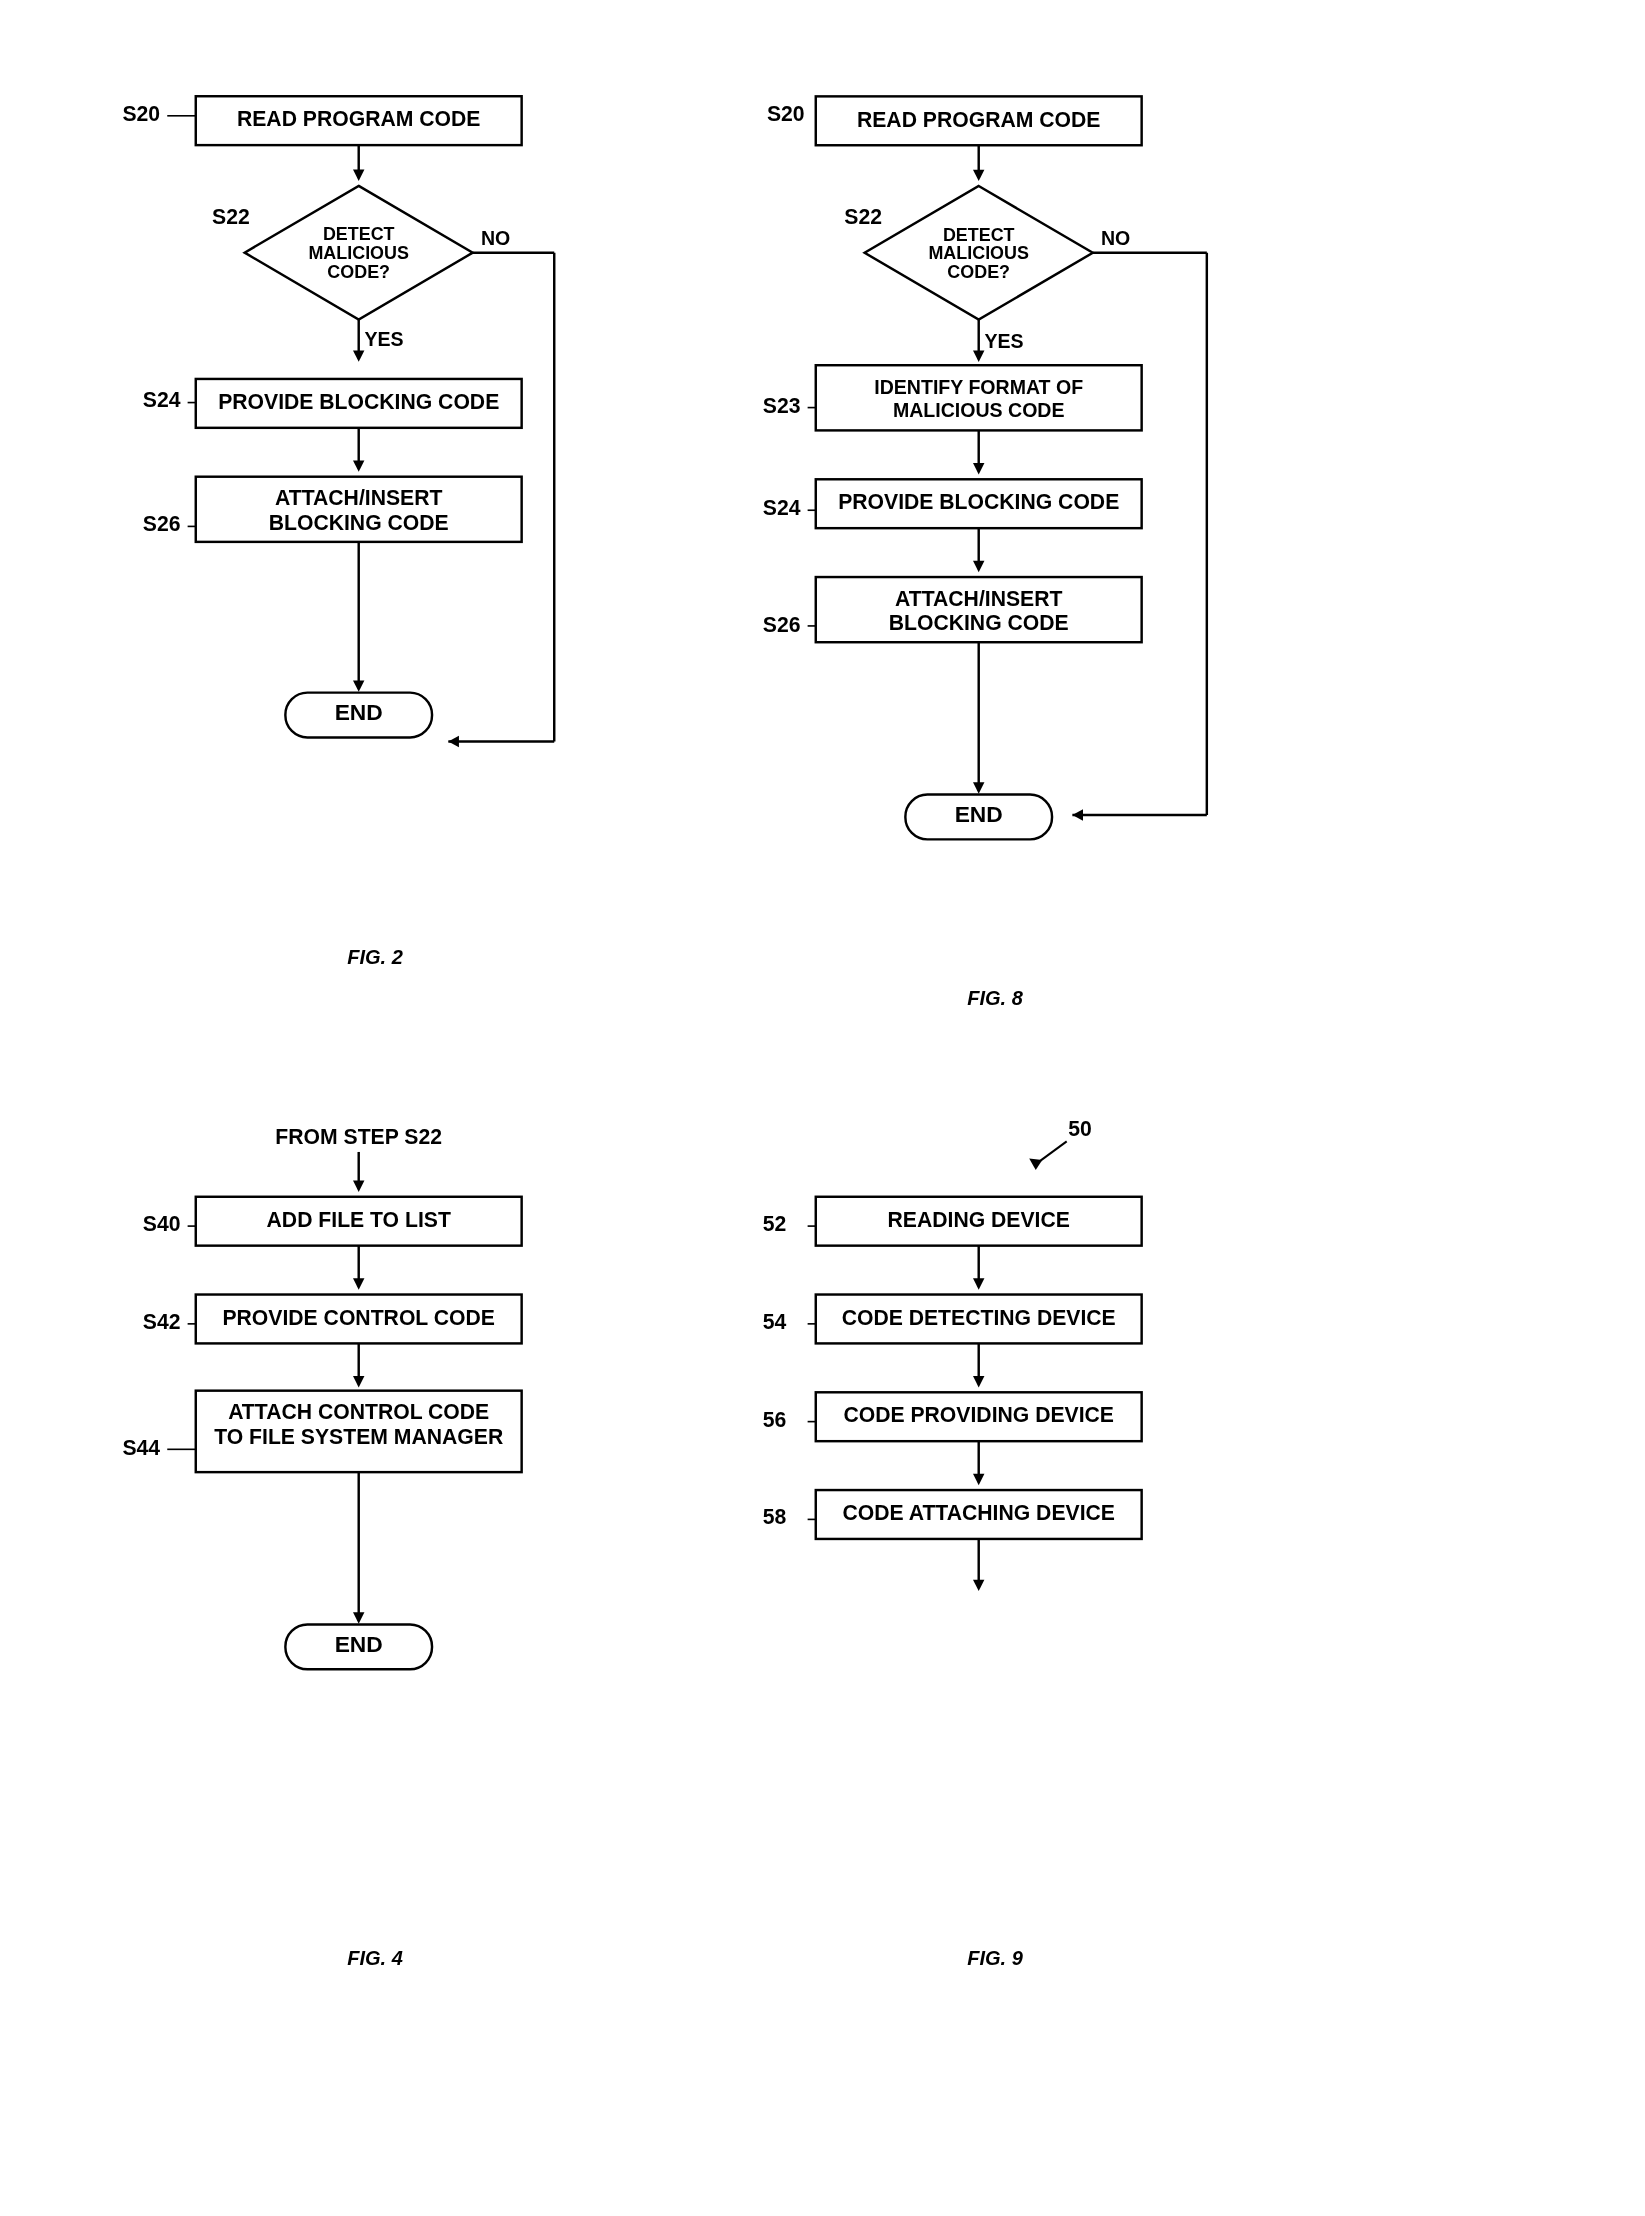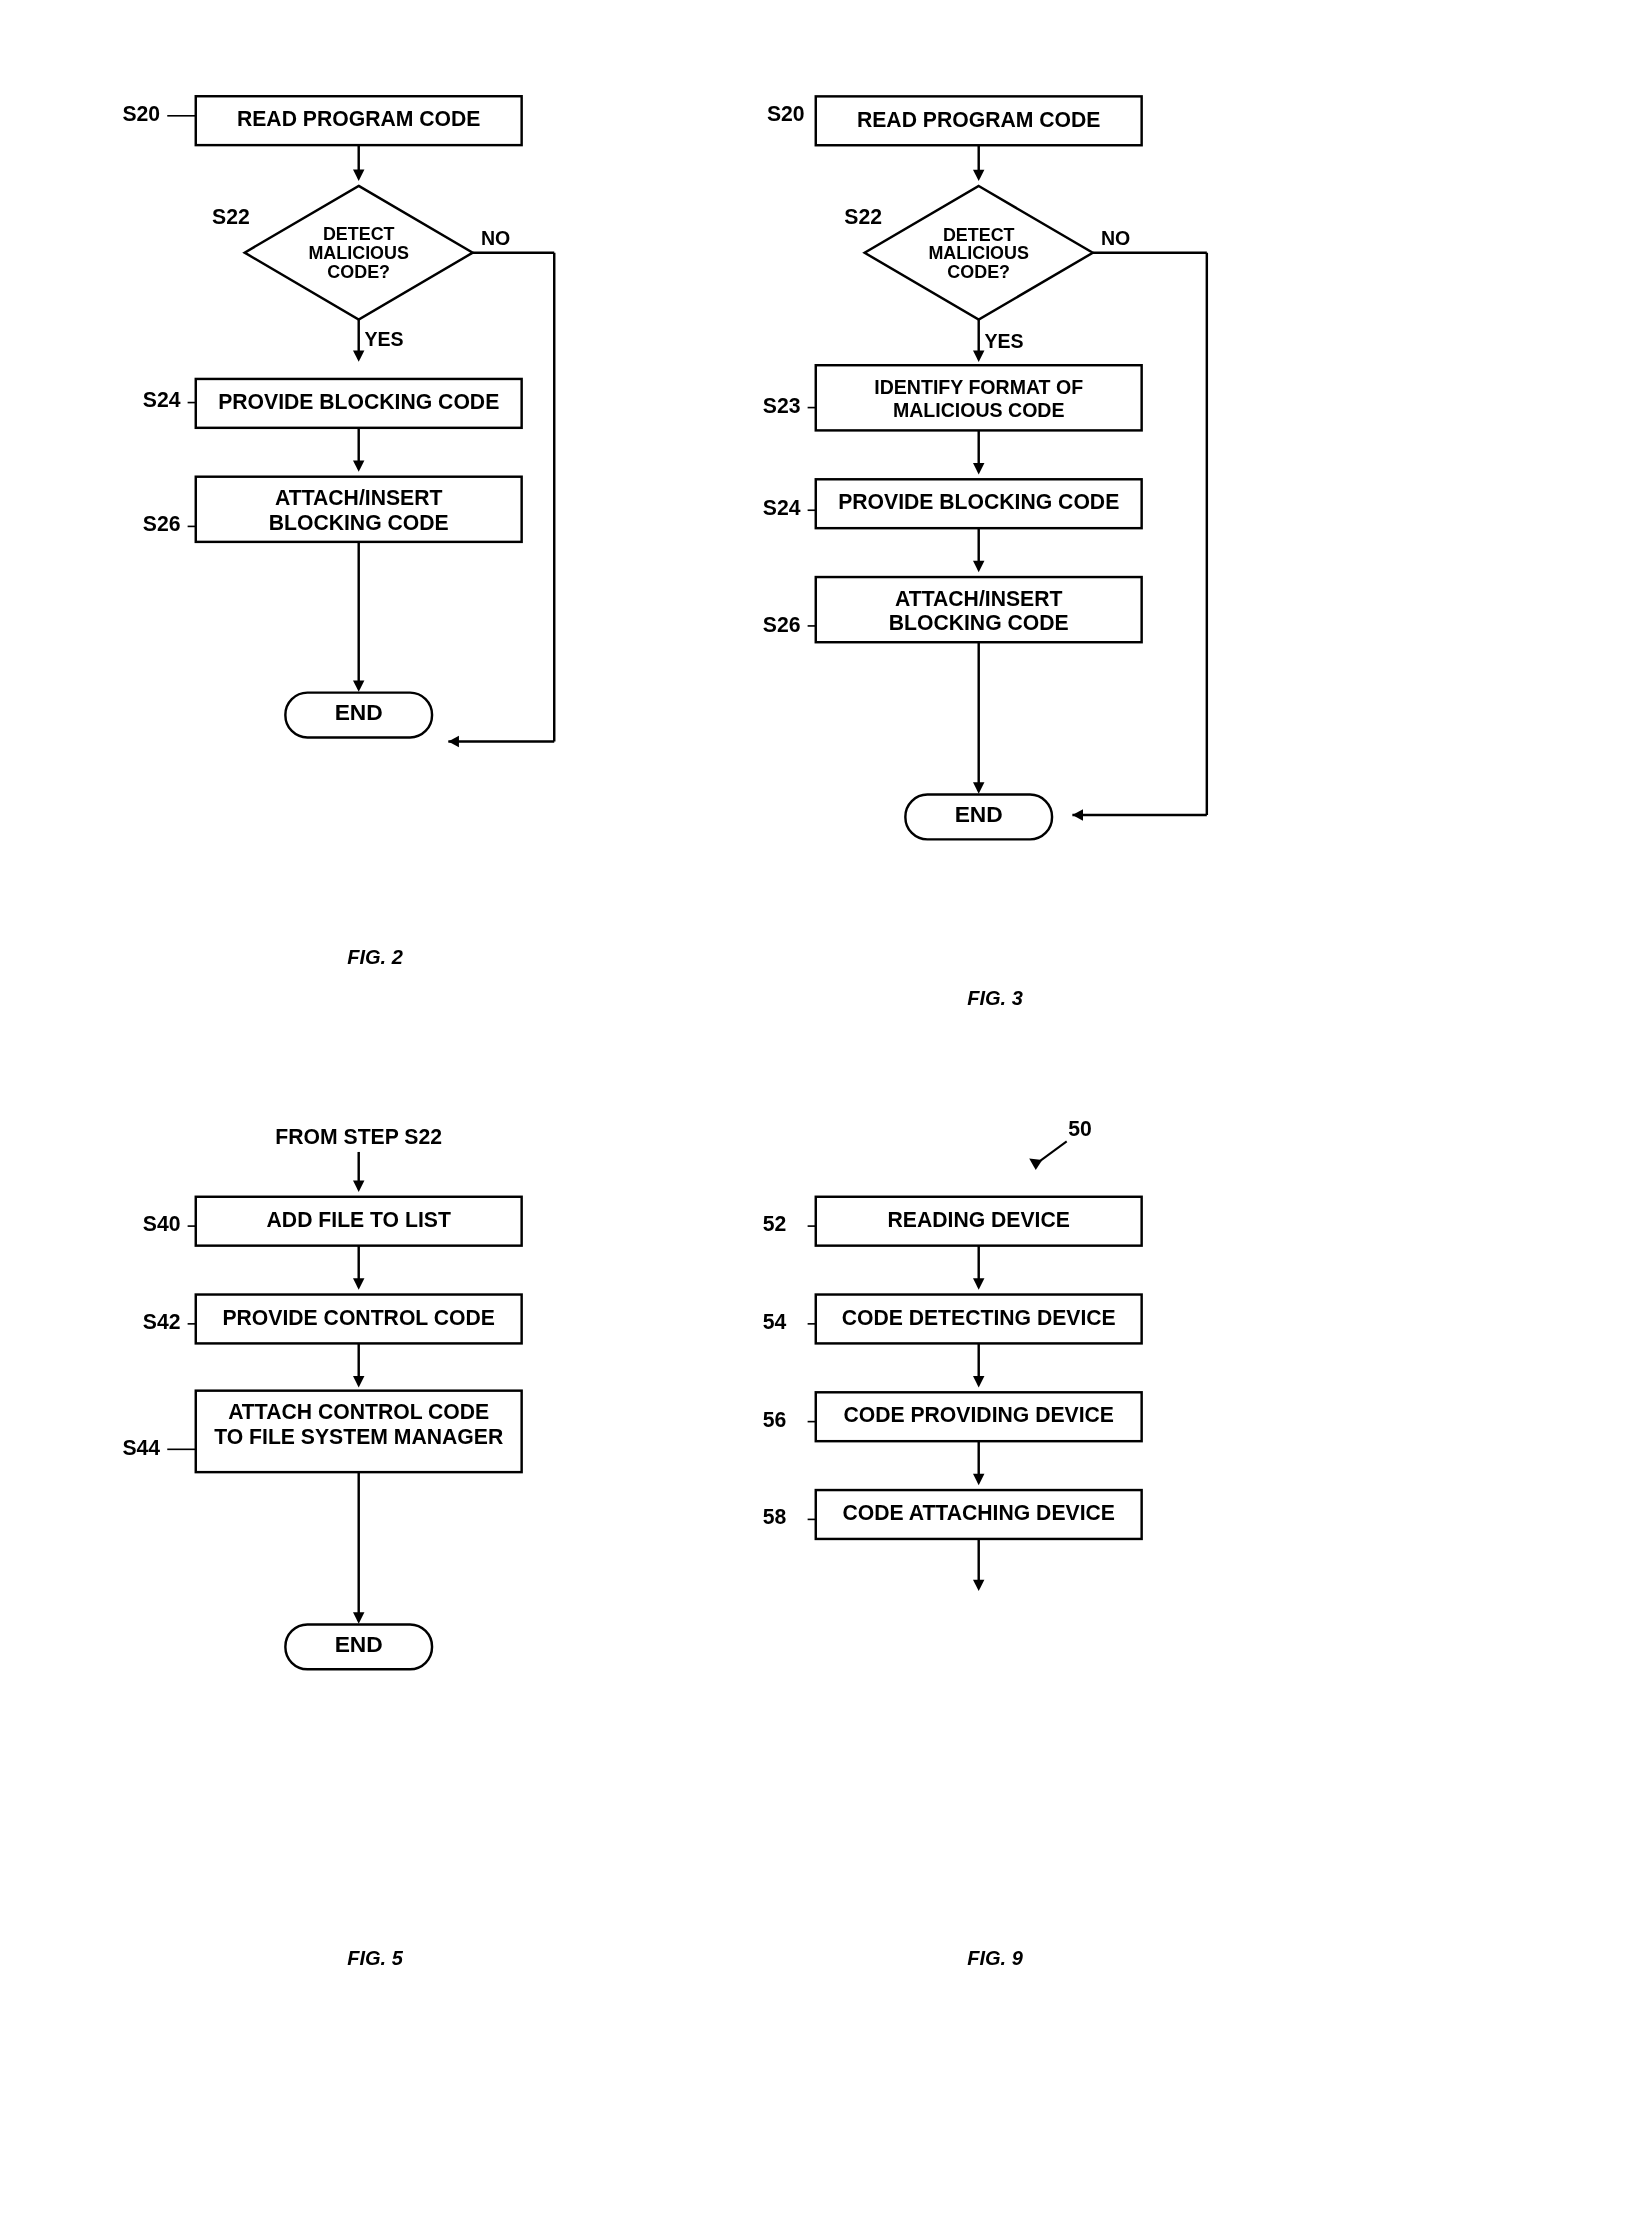--- a/index.html
+++ b/index.html
@@ -166,21 +166,21 @@
         <text x="320" y="663" text-anchor="middle" font-family="Arial" font-size="26" font-weight="bold">ATTACH/INSERT</text>
         <text x="320" y="693" text-anchor="middle" font-family="Arial" font-size="26" font-weight="bold">BLOCKING CODE</text>
 
         <line x1="320" y1="708" x2="320" y2="890" stroke="#000" stroke-width="3"></line>
         <polygon points="313,880 320,894 327,880" fill="#000"></polygon>
 
         <rect x="230" y="895" width="180" height="55" rx="27" fill="white" stroke="black" stroke-width="3"></rect>
         <text x="320" y="929" text-anchor="middle" font-family="Arial" font-size="28" font-weight="bold">END</text>
 
       </svg>
-      <div class="figure-caption">FIG. 3</div>
+      <div class="figure-caption">FIG. 8</div>
     </div>
 
   </div>
 
   <div class="figures-row">
 
     <div class="figure-container">
       <svg class="fc-svg" width="554" height="815" viewBox="0 0 680 1000">
 
         <text x="320" y="45" text-anchor="middle" font-family="Arial" font-size="26" font-weight="bold">FROM STEP S22</text>
@@ -213,21 +213,21 @@
         <text x="320" y="383" text-anchor="middle" font-family="Arial" font-size="26" font-weight="bold">ATTACH CONTROL CODE</text>
         <text x="320" y="413" text-anchor="middle" font-family="Arial" font-size="26" font-weight="bold">TO FILE SYSTEM MANAGER</text>
 
         <line x1="320" y1="448" x2="320" y2="630" stroke="#000" stroke-width="3"></line>
         <polygon points="313,620 320,634 327,620" fill="#000"></polygon>
 
         <rect x="230" y="635" width="180" height="55" rx="27" fill="white" stroke="black" stroke-width="3"></rect>
         <text x="320" y="669" text-anchor="middle" font-family="Arial" font-size="28" font-weight="bold">END</text>
 
       </svg>
-      <div class="figure-caption">FIG. 5</div>
+      <div class="figure-caption">FIG. 4</div>
     </div>
 
     <div class="figure-container">
       <svg class="fc-svg" width="554" height="815" viewBox="0 0 680 1000">
 
         <text x="430" y="35" font-family="Arial" font-size="26" font-weight="bold">50</text>
 
         <line x1="428" y1="42" x2="390" y2="70" stroke="#000" stroke-width="2.5"></line>
         <polygon points="382,63 390,77 398,65" fill="#000"></polygon>
 

